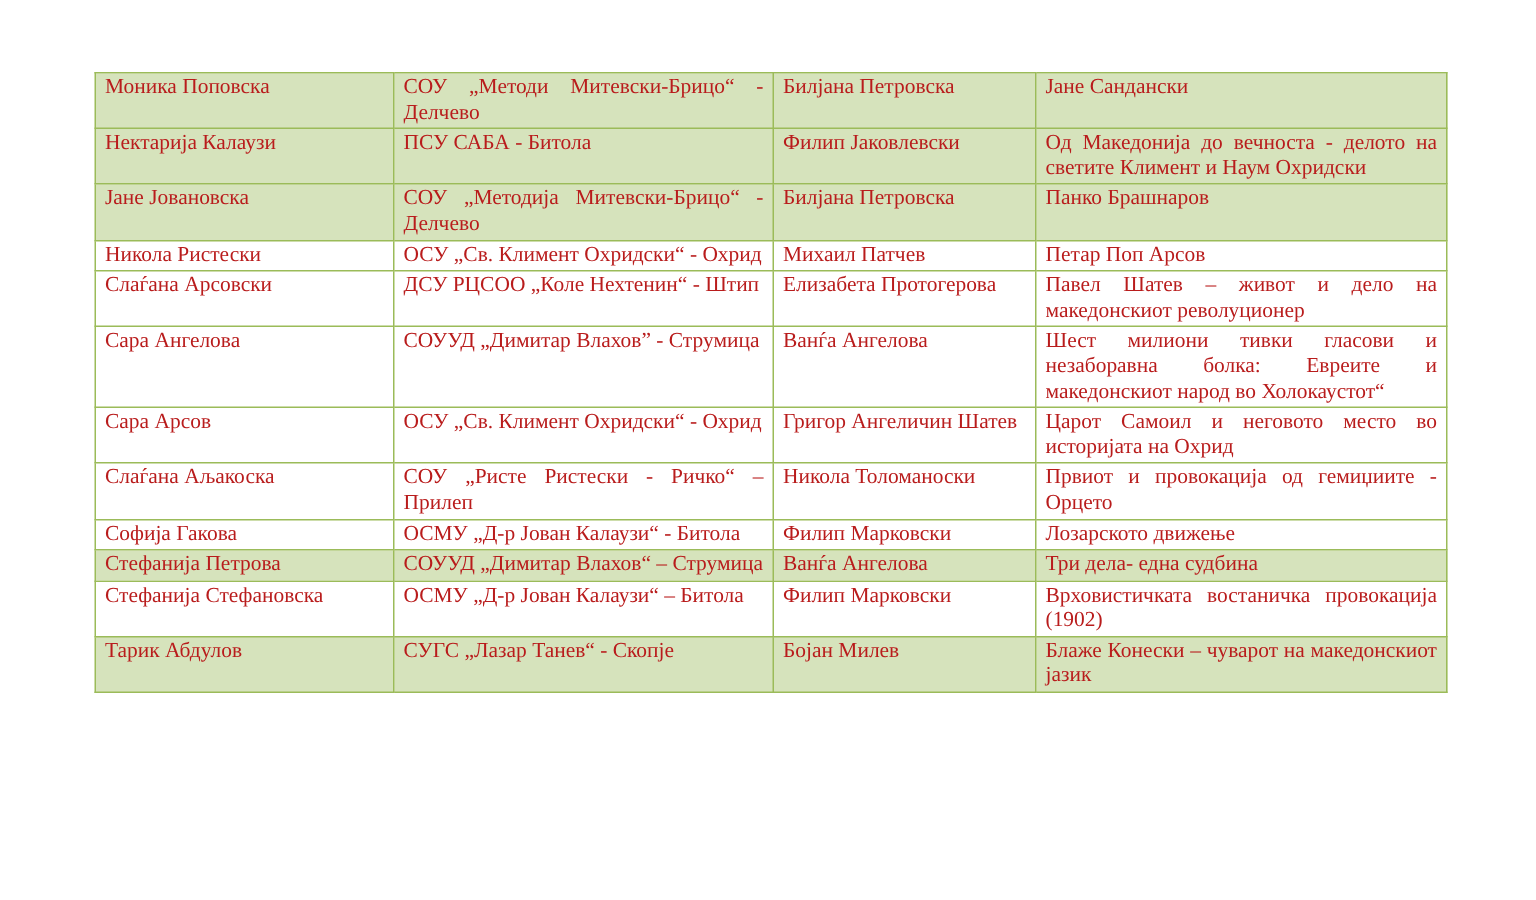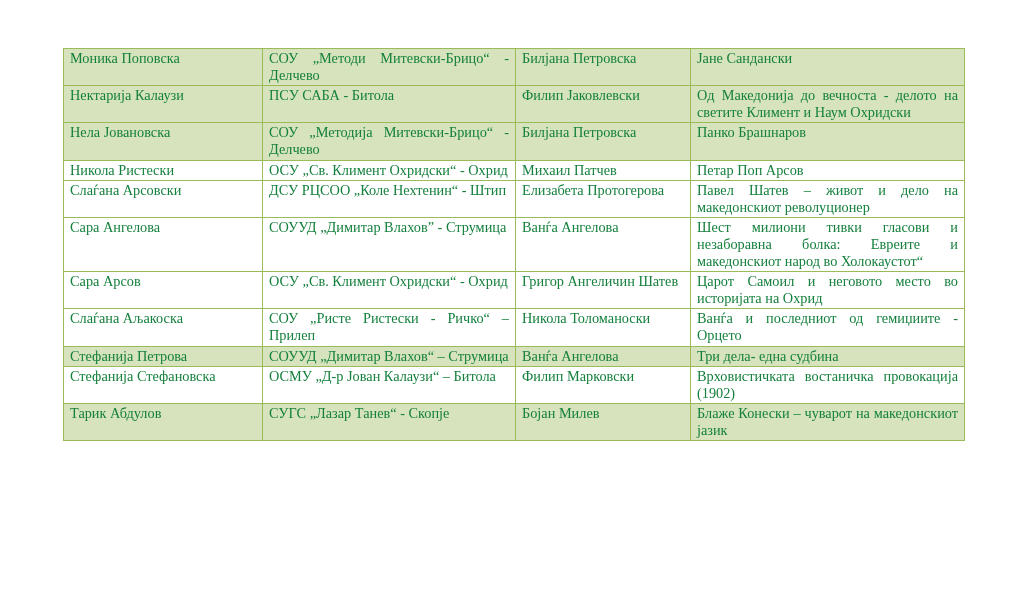--- a/index.html
+++ b/index.html
@@ -28,21 +28,21 @@
     table-layout: fixed;
   }
   table.doc-table td {
     border: 1px solid var(--border-color, #9bbb59);
     vertical-align: top;
     text-align: justify;
     padding: 1px 6px 2px 6px;
     font-family: "Liberation Serif", "DejaVu Serif", serif;
     font-size: 14.3px;
     line-height: 16.6px;
-    color: #15803d;
+    color: #b91c1c;
     background: #ffffff;
     word-wrap: break-word;
   }
   table.doc-table tr.shaded td {
     background: var(--shade-color, #d6e3bc);
   }
   col.c-student { width: 199px; }
   col.c-school  { width: 253px; }
   col.c-mentor  { width: 175px; }
   col.c-topic   { width: 274px; }
@@ -66,21 +66,21 @@
     <td>Билјана Петровска</td>
     <td>Јане Сандански</td>
   </tr>
           <tr class="shaded">
     <td>Нектарија Калаузи</td>
     <td>ПСУ САБА - Битола</td>
     <td>Филип Јаковлевски</td>
     <td>Од Македонија до вечноста - делото на светите Климент и Наум Охридски</td>
   </tr>
           <tr class="shaded">
-    <td>Нела Јовановска</td>
+    <td>Јане Јовановска</td>
     <td>СОУ „Методија Митевски-Брицо“ - Делчево</td>
     <td>Билјана Петровска</td>
     <td>Панко Брашнаров</td>
   </tr>
           <tr>
     <td>Никола Ристески</td>
     <td>ОСУ „Св. Климент Охридски“ - Охрид</td>
     <td>Михаил Патчев</td>
     <td>Петар Поп Арсов</td>
   </tr>
@@ -99,21 +99,27 @@
           <tr>
     <td>Сара Арсов</td>
     <td>ОСУ „Св. Климент Охридски“ - Охрид</td>
     <td>Григор Ангеличин Шатев</td>
     <td>Царот Самоил и неговото место во историјата на Охрид</td>
   </tr>
           <tr>
     <td>Слаѓана Аљакоска</td>
     <td>СОУ „Ристе Ристески - Ричко“ – Прилеп</td>
     <td>Никола Толоманоски</td>
-    <td>Ванѓа и последниот од гемиџиите - Орцето</td>
+    <td>Првиот и провокација од гемиџиите - Орцето</td>
+  </tr>
+          <tr>
+    <td>Софија Гакова</td>
+    <td>ОСМУ „Д-р Јован Калаузи“ - Битола</td>
+    <td>Филип Марковски</td>
+    <td>Лозарското движење</td>
   </tr>
           <tr class="shaded">
     <td>Стефанија Петрова</td>
     <td>СОУУД „Димитар Влахов“ – Струмица</td>
     <td>Ванѓа Ангелова</td>
     <td>Три дела- една судбина</td>
   </tr>
           <tr>
     <td>Стефанија Стефановска</td>
     <td>ОСМУ „Д-р Јован Калаузи“ – Битола</td>

